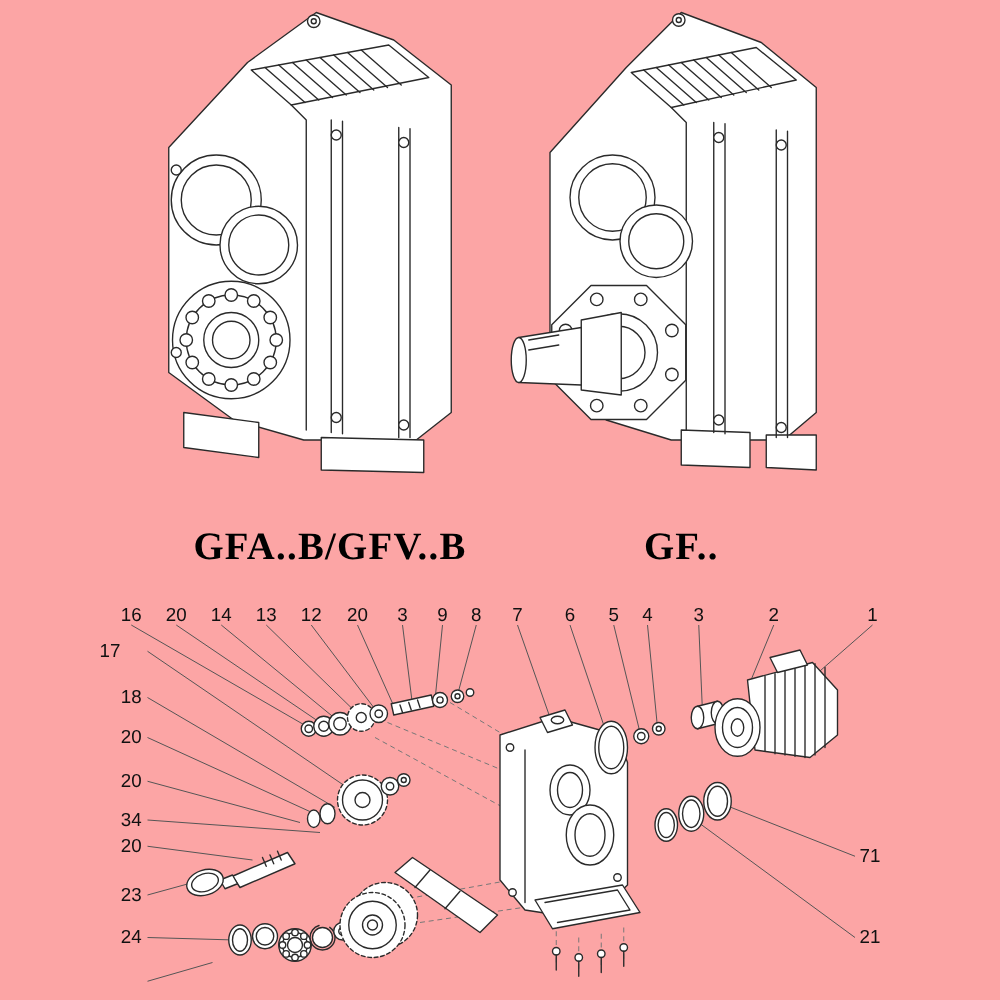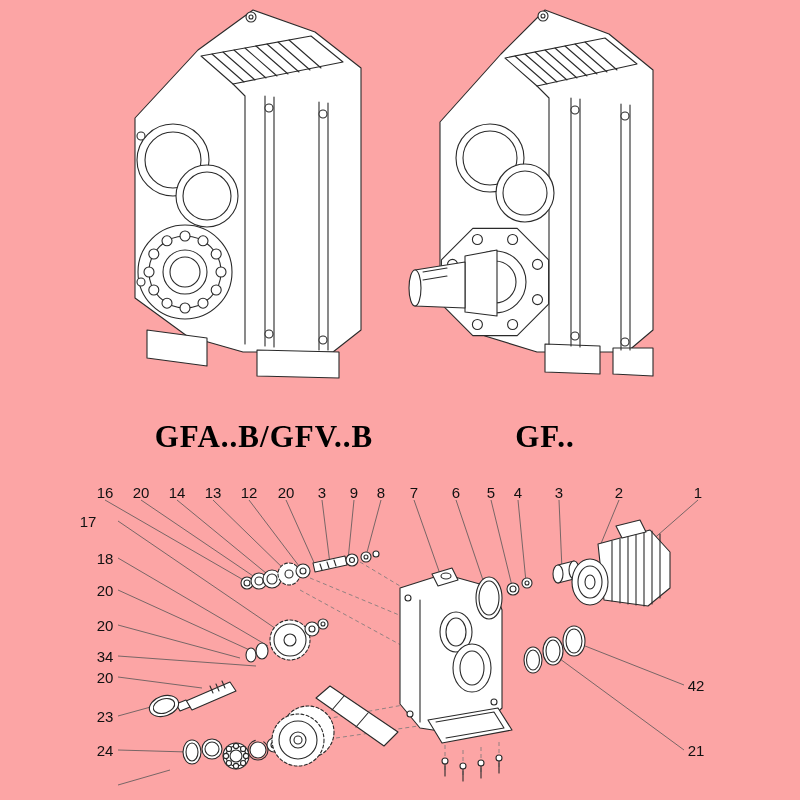--- a/index.html
+++ b/index.html
@@ -275,17 +275,17 @@
     <span class="co" style="left:88px;top:521px">17</span>
     <span class="co" style="left:105px;top:558px">18</span>
     <span class="co" style="left:105px;top:590px">20</span>
     <span class="co" style="left:105px;top:625px">20</span>
     <span class="co" style="left:105px;top:656px">34</span>
     <span class="co" style="left:105px;top:677px">20</span>
     <span class="co" style="left:105px;top:716px">23</span>
     <span class="co" style="left:105px;top:750px">24</span>
     <span class="co" style="left:105px;top:809px">25</span>
 
-    <span class="co" style="left:696px;top:685px">42</span>
+    <span class="co" style="left:696px;top:685px">71</span>
     <span class="co" style="left:696px;top:750px">21</span>
   </div>
 
 </div>
 
 </body></html>

